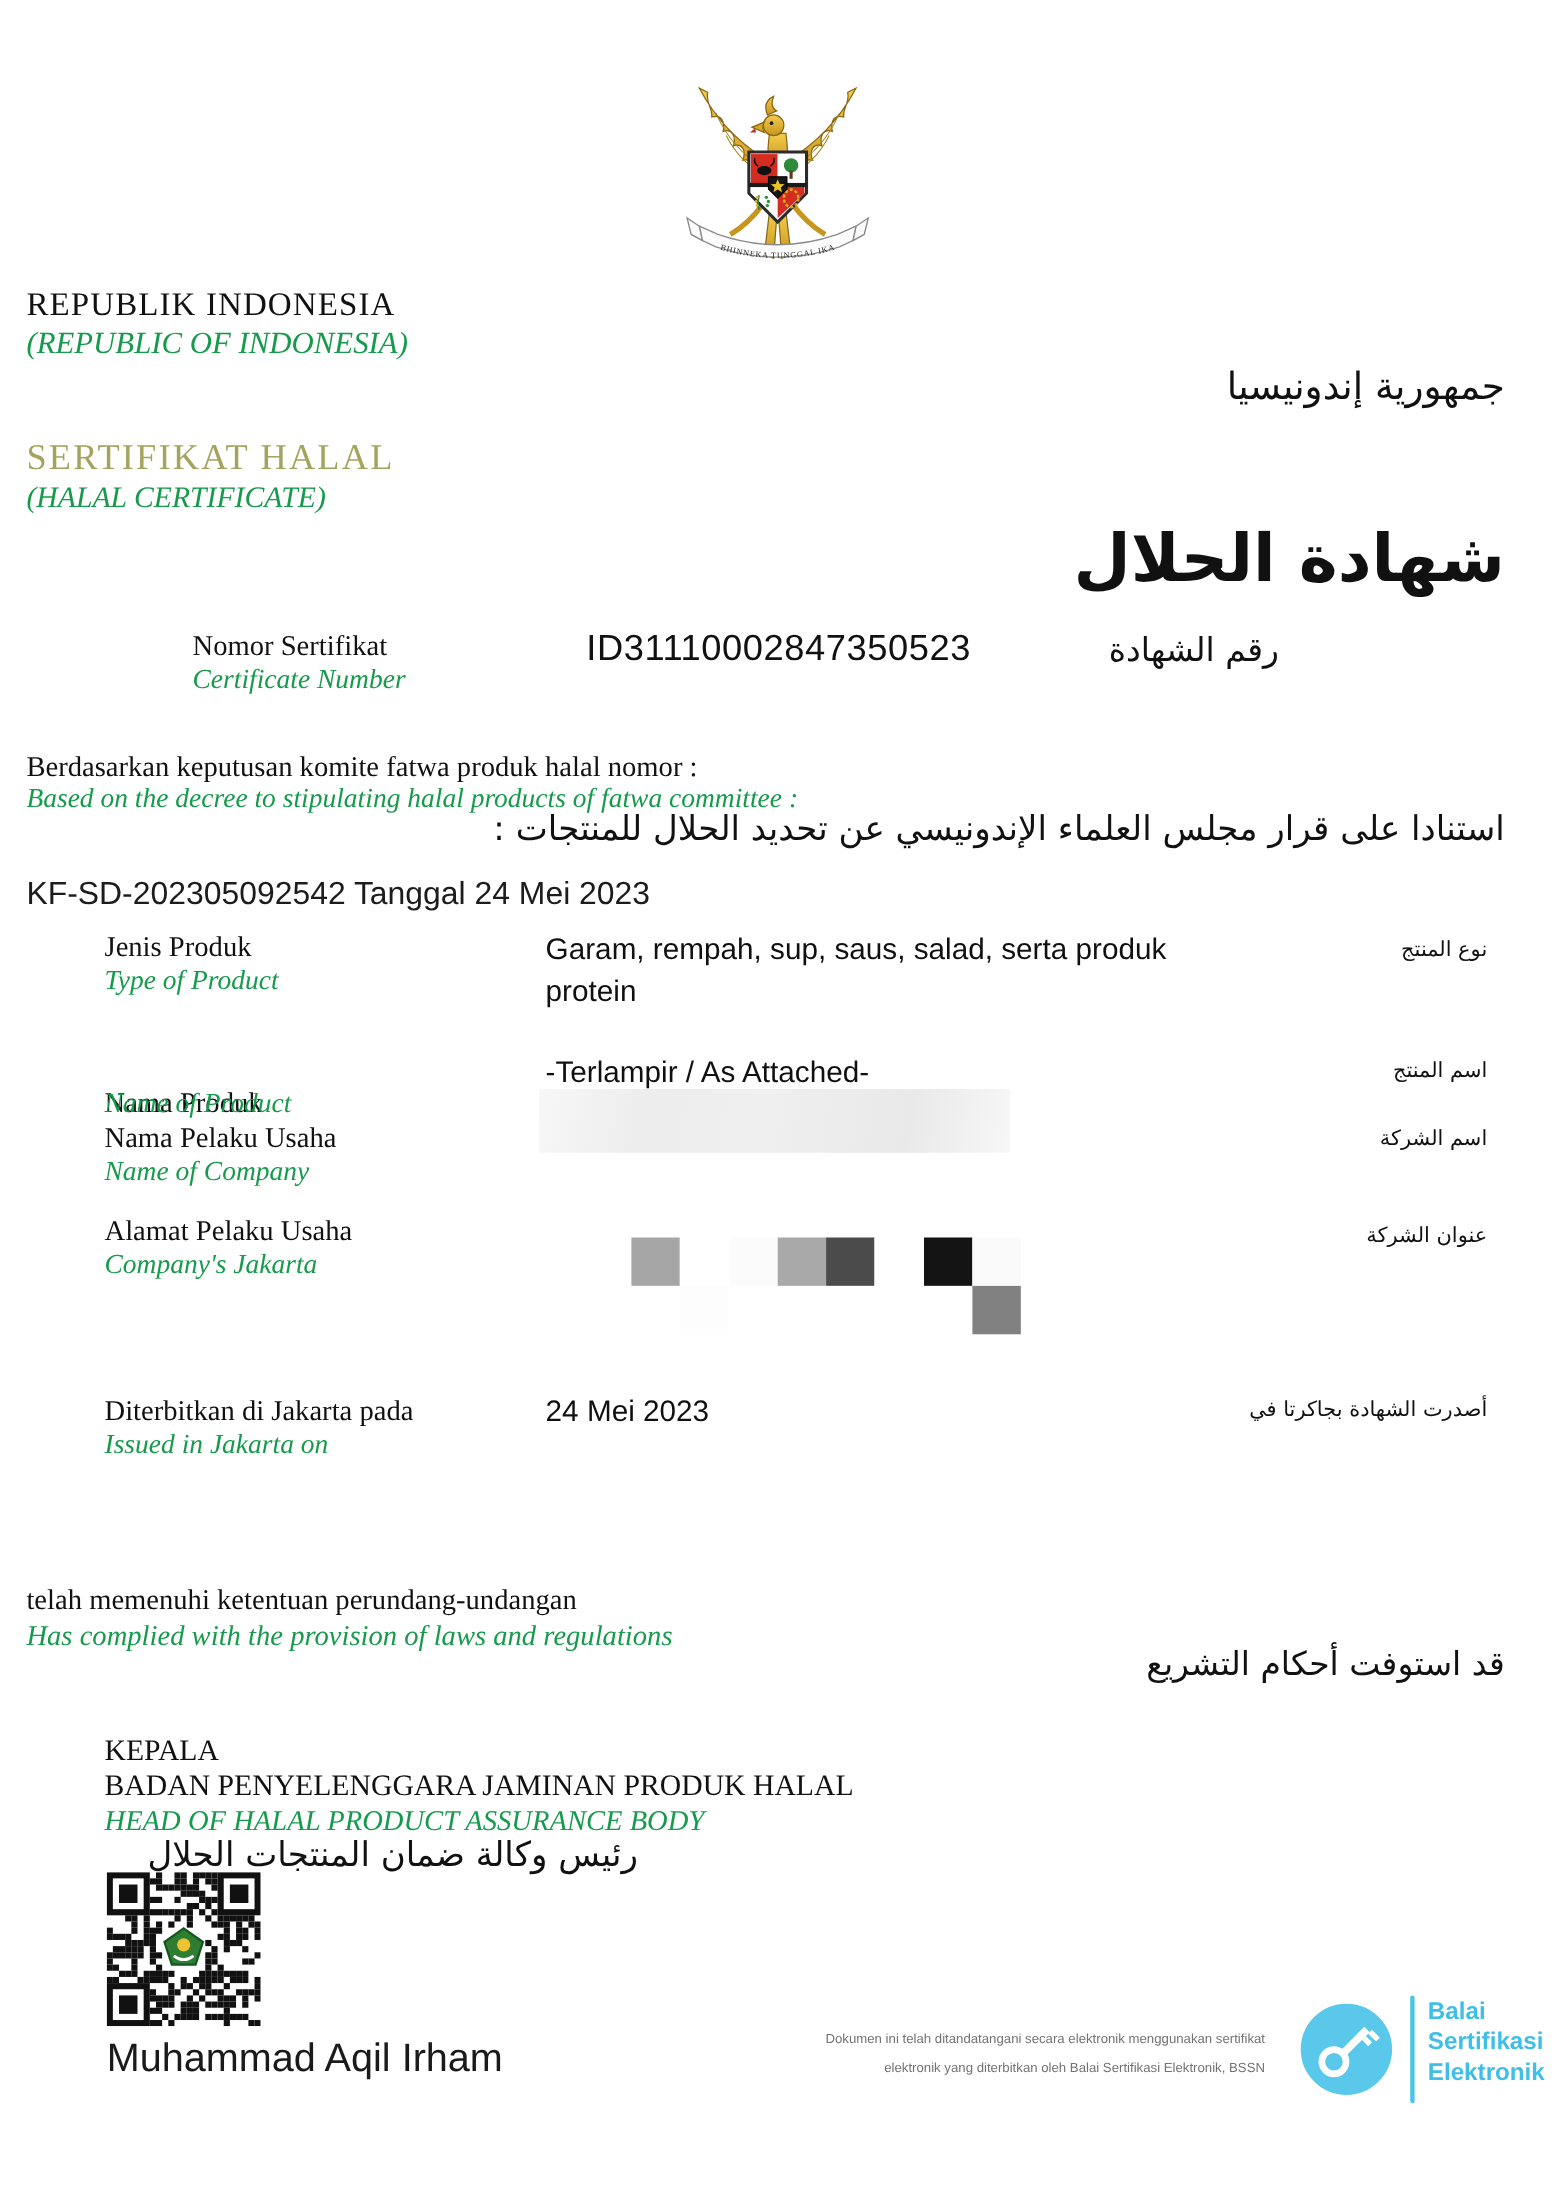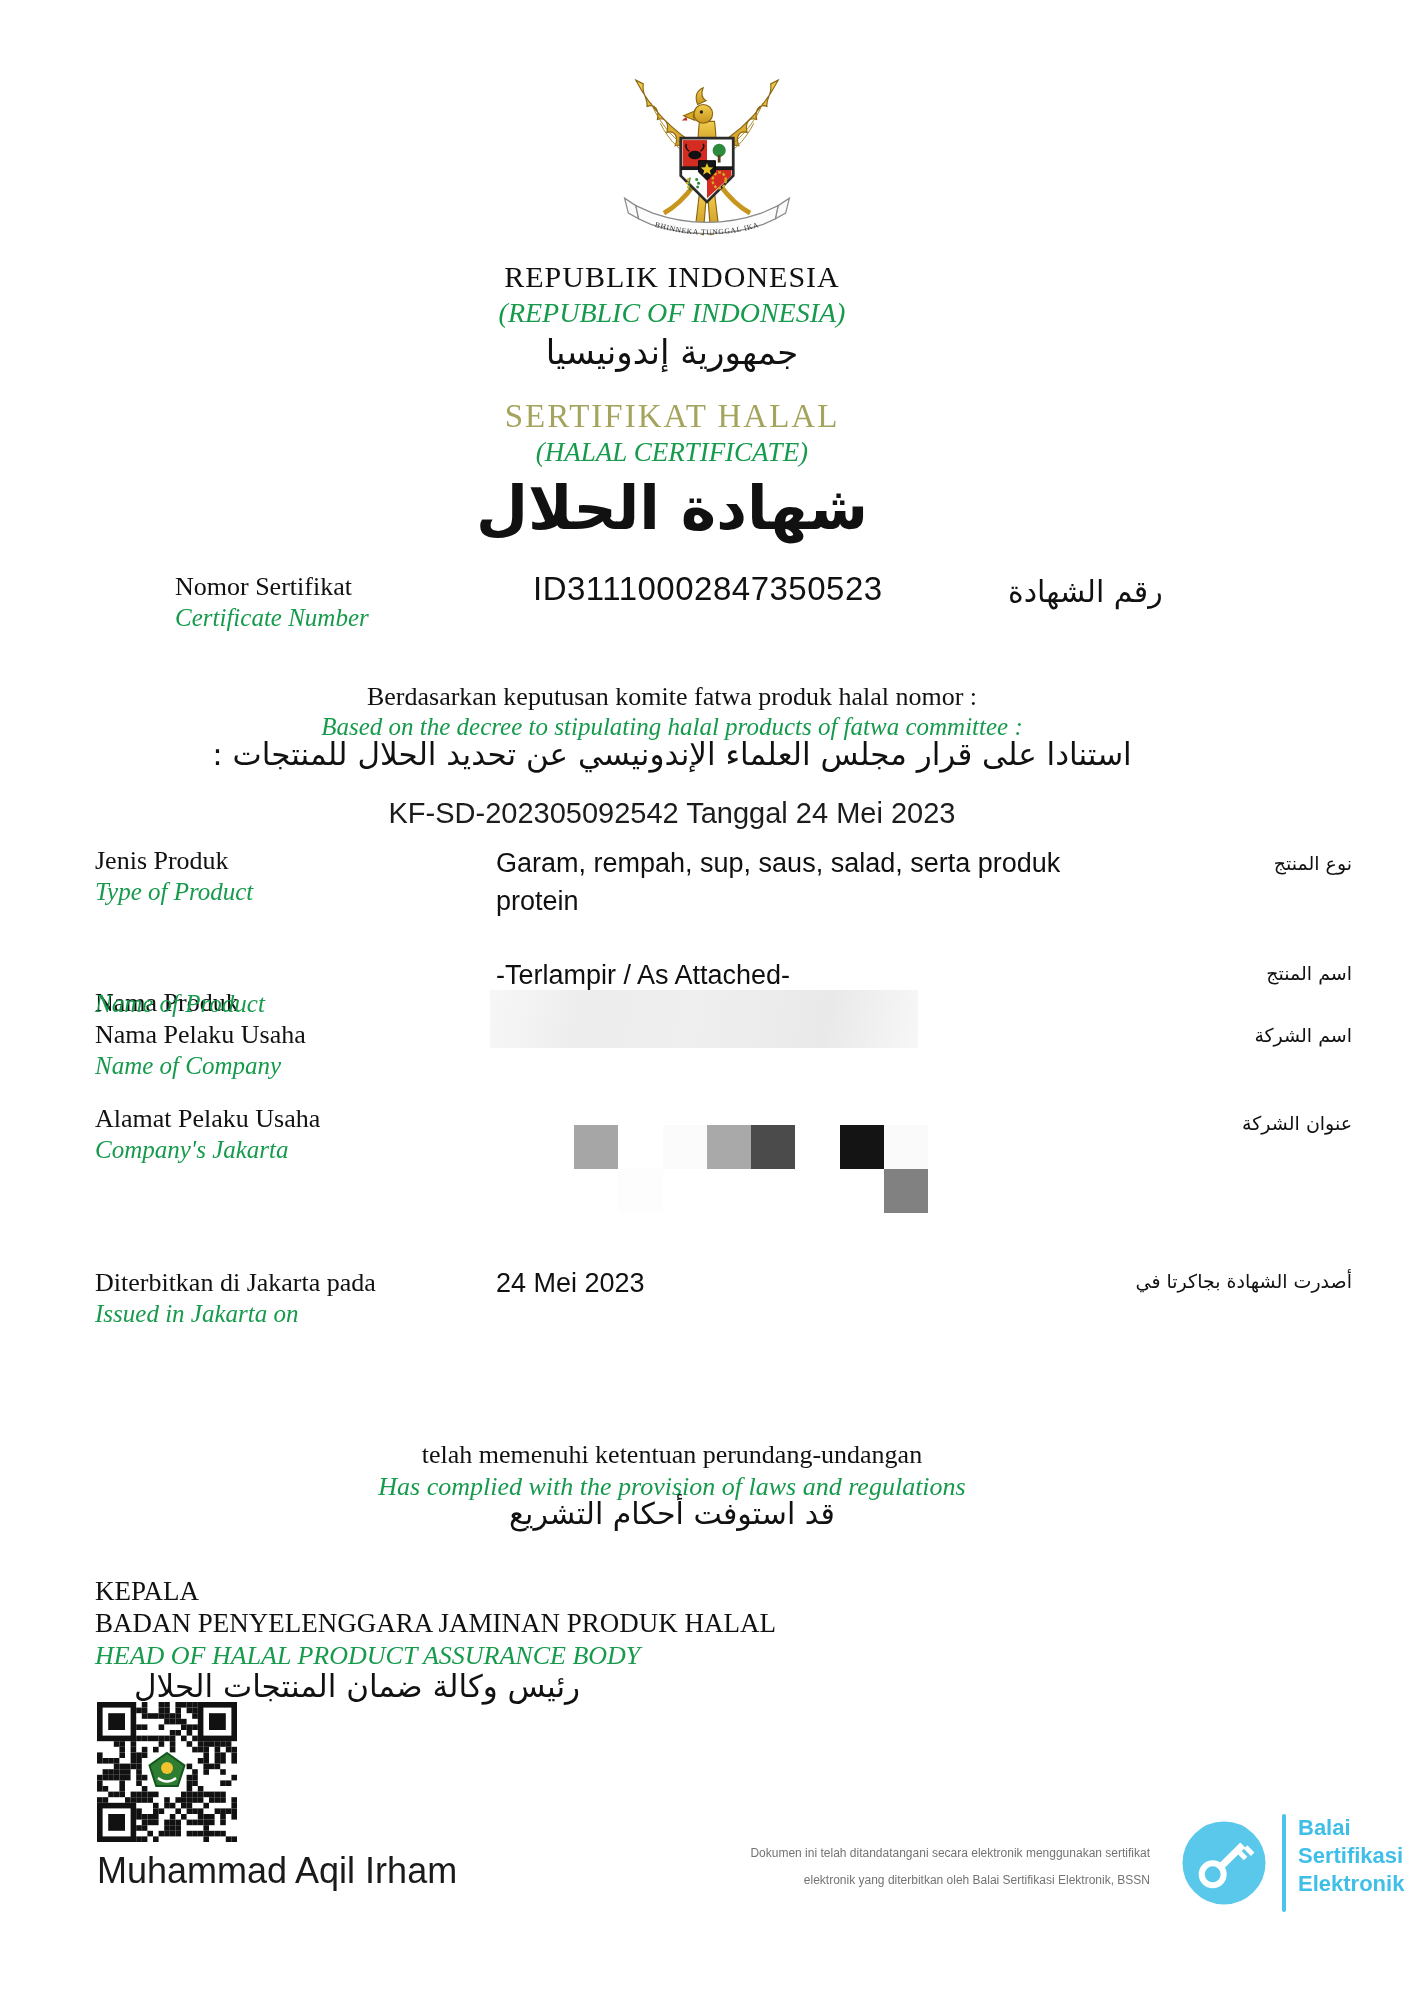--- a/index.html
+++ b/index.html
@@ -1,19 +1,19 @@
 <!DOCTYPE html>
 <html><head>
 <meta charset="utf-8">
 <style>
   html,body{margin:0;padding:0;background:#ffffff;}
   .page{position:relative;width:1413px;height:2000px;background:#fff;overflow:hidden;
         font-family:"Liberation Serif",serif;color:#111;}
   .abs{position:absolute;}
-  .ctr{left:0;width:1344px;text-align:center;}
+  .ctr{left:0;width:1344px;padding-left:24px;}
   .sans{font-family:"Liberation Sans",sans-serif;}
   .ar{font-family:"DejaVu Sans",sans-serif;}
   .green{color:#169a4c;}
   .it{font-style:italic;}
 
   
   .emblem{left:604px;top:56px;width:206px;height:200px;}
   .country-id{top:260px;font-size:30px;letter-spacing:1px;}
   .country-en{top:297px;font-size:28px;}
   .country-ar{top:332px;font-size:34px;}

